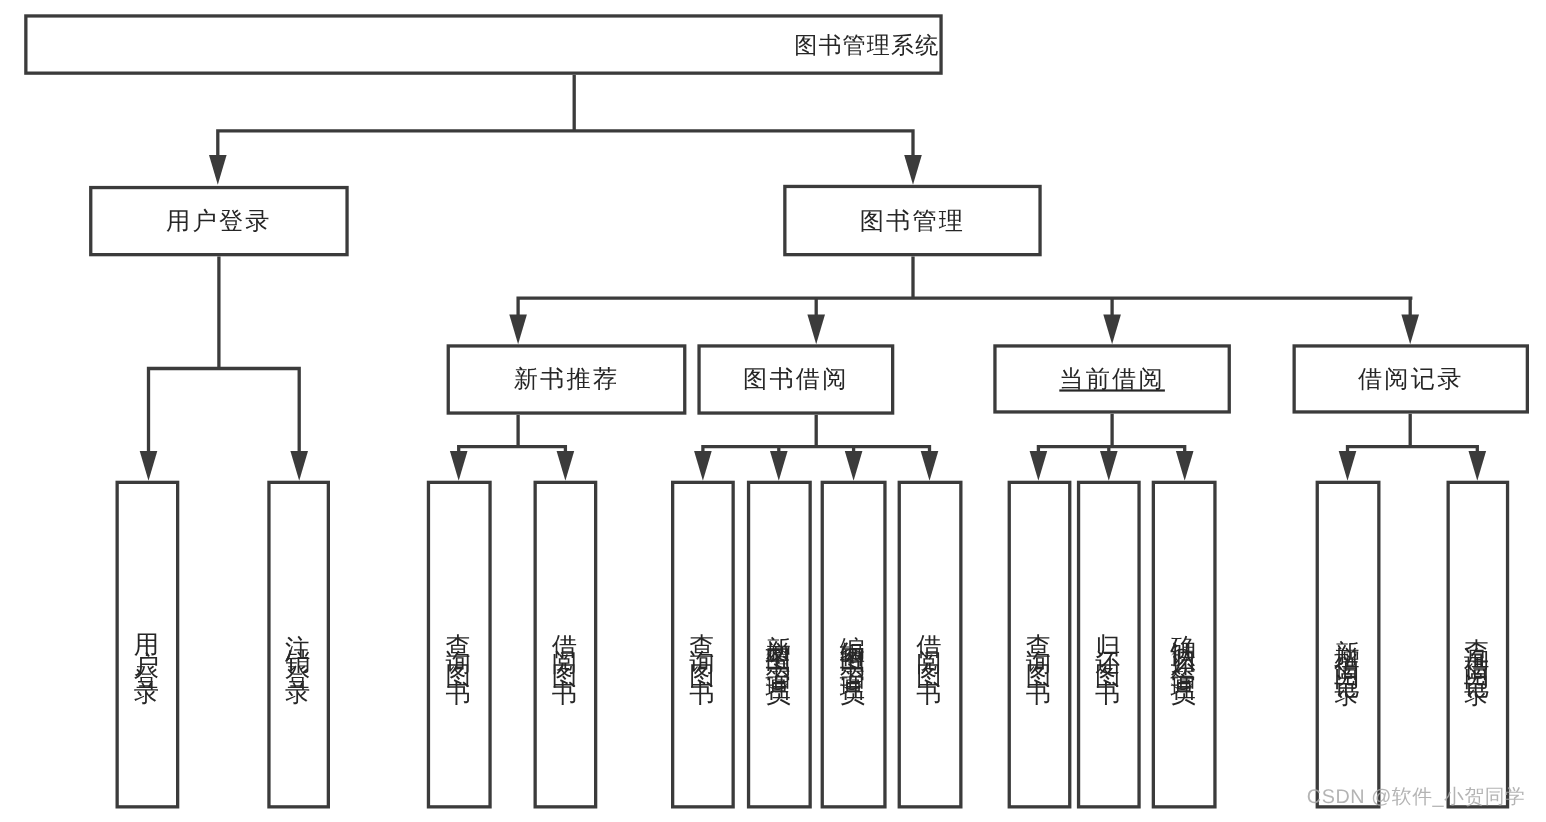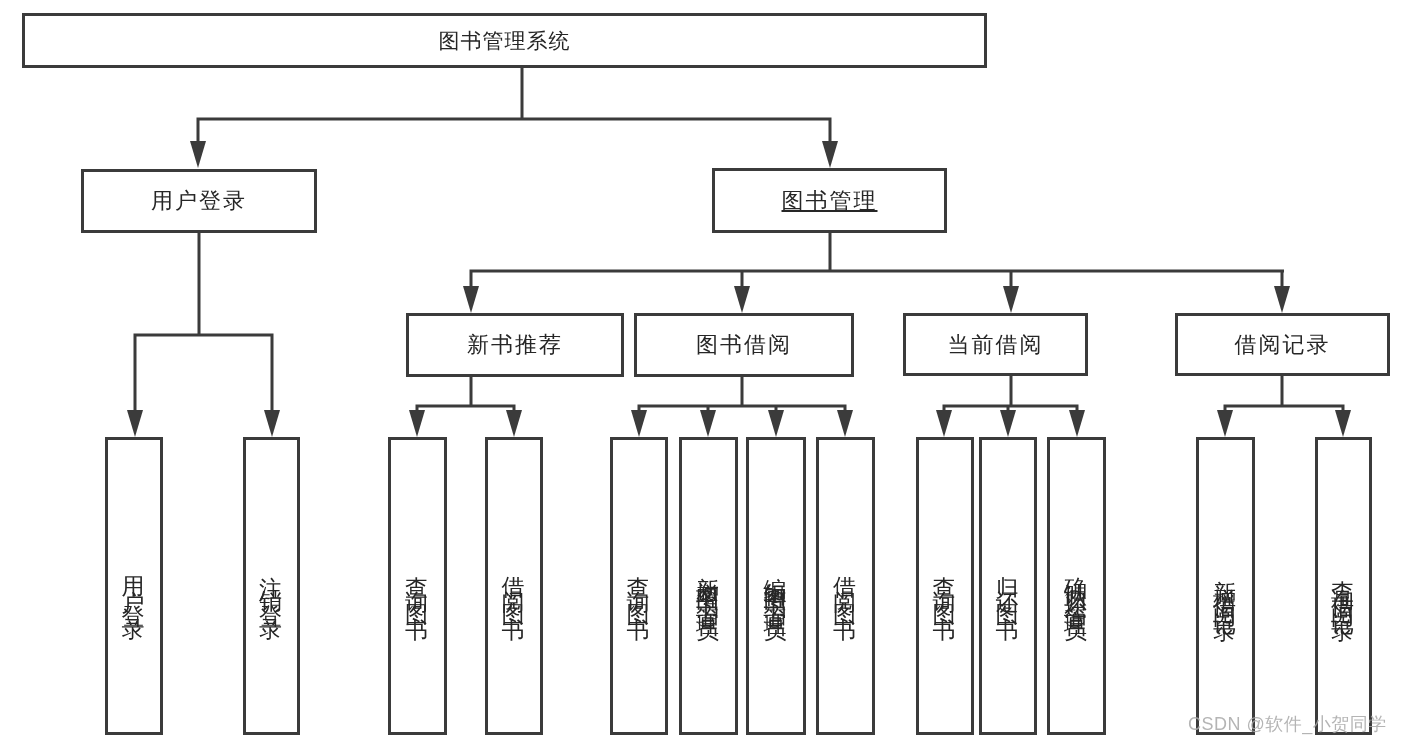--- a/index.html
+++ b/index.html
@@ -82,38 +82,38 @@
       <polygon points="776,437 768,410 784,410"></polygon>
       <polygon points="845,437 837,410 853,410"></polygon>
       <polygon points="944,437 936,410 952,410"></polygon>
       <polygon points="1008,437 1000,410 1016,410"></polygon>
       <polygon points="1077,437 1069,410 1085,410"></polygon>
       <polygon points="1225,437 1217,410 1233,410"></polygon>
       <polygon points="1343,437 1335,410 1351,410"></polygon>
     </g>
   </svg>
 
-  <div class="box" style="left:22px;top:13px;width:965px;height:55px;">
+  <div class="box" style="left:22px;top:13px;width:835px;height:55px;justify-content:flex-end;">
     <span class="title-label">图书管理系统</span>
   </div>
 
   <div class="box" style="left:81px;top:169px;width:236px;height:64px;">
     <span class="hlabel">用户登录</span>
   </div>
-  <div class="box" style="left:712px;top:168px;width:235px;height:65px;text-decoration:underline;">
+  <div class="box" style="left:712px;top:168px;width:235px;height:65px;">
     <span class="hlabel">图书管理</span>
   </div>
 
   <div class="box" style="left:362px;top:313px;width:218px;height:64px;margin-left:44px;">
     <span class="hlabel">新书推荐</span>
   </div>
-  <div class="box" style="left:634px;top:313px;width:220px;height:64px;">
+  <div class="box" style="left:634px;top:313px;width:179px;height:64px;">
     <span class="hlabel">图书借阅</span>
   </div>
-  <div class="box" style="left:903px;top:313px;width:185px;height:63px;">
+  <div class="box" style="left:903px;top:313px;width:216px;height:63px;text-decoration:underline;">
     <span class="hlabel">当前借阅</span>
   </div>
   <div class="box" style="left:1175px;top:313px;width:215px;height:63px;">
     <span class="hlabel">借阅记录</span>
   </div>
 
   <div class="box" style="left:105px;top:437px;width:58px;height:298px;">
     <span class="vlabel len4">用户登录</span>
   </div>
   <div class="box" style="left:243px;top:437px;width:57px;height:298px;">

